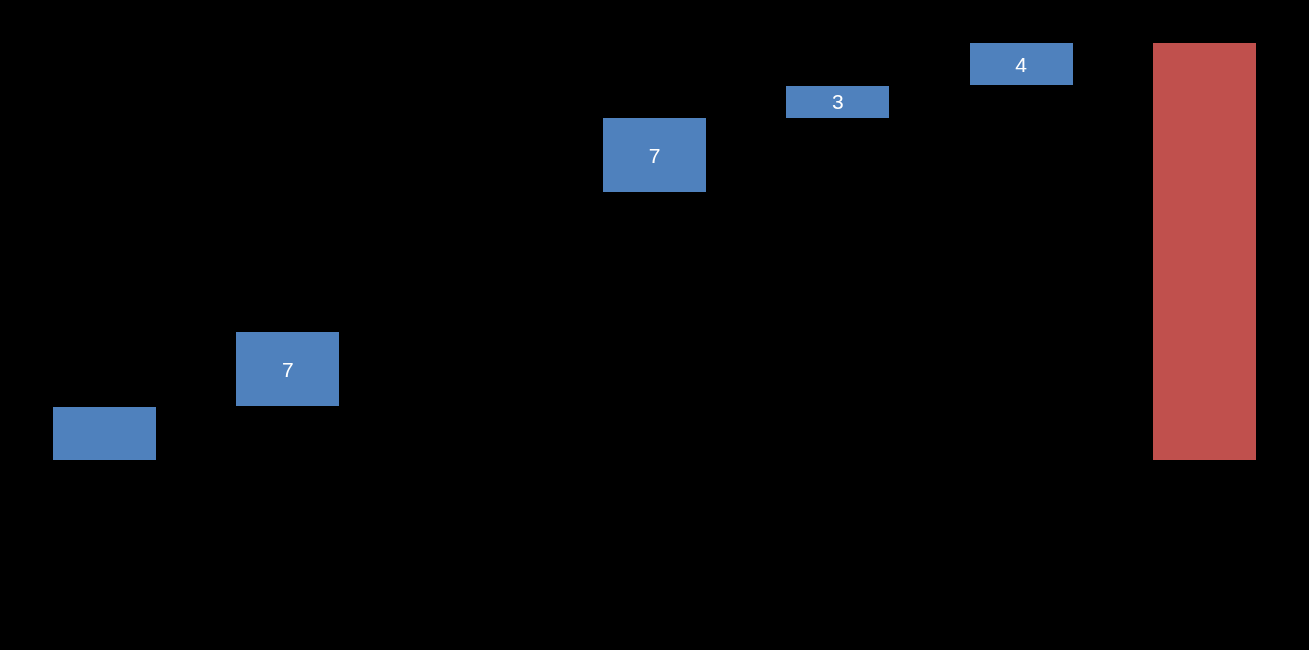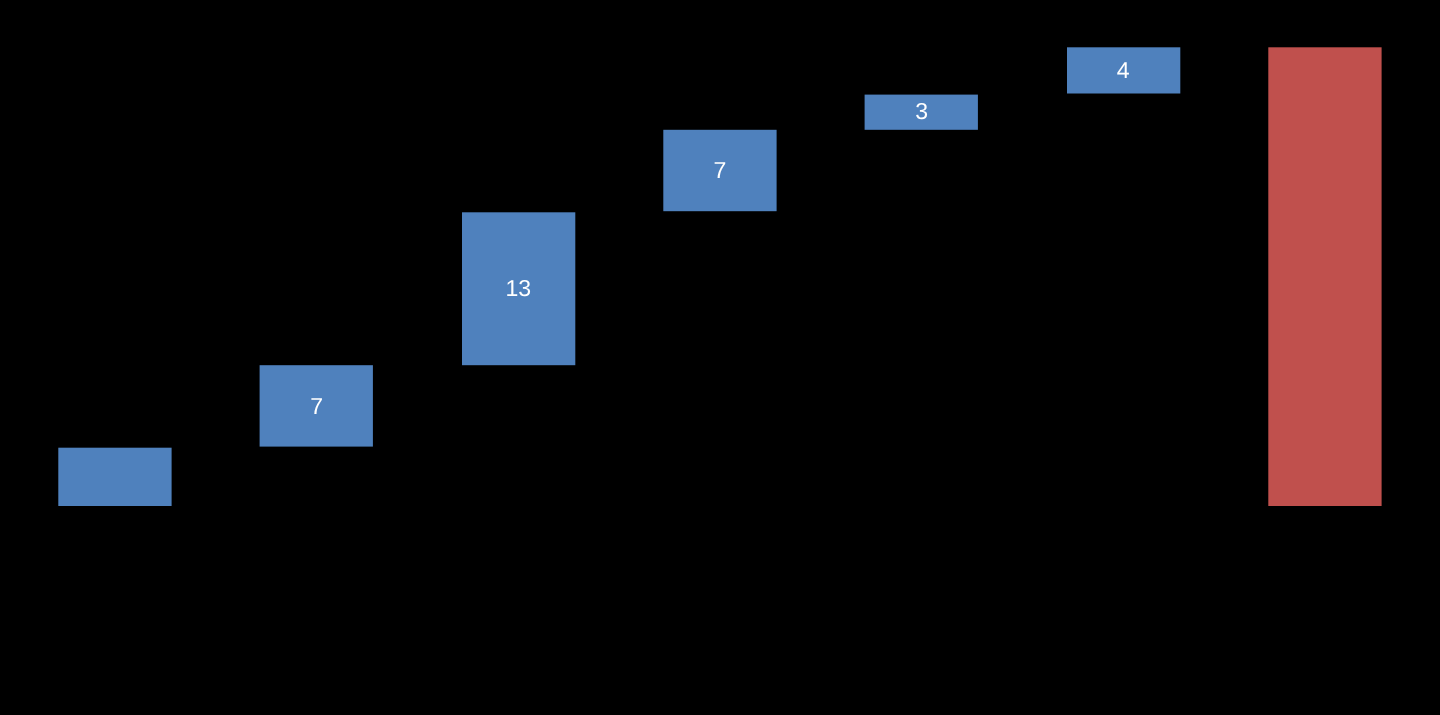--- a/index.html
+++ b/index.html
@@ -38,23 +38,20 @@
 </style>
 </head>
 <body>
 
 <div class="chart-canvas">
   <div class="plot-area" id="plot">
       <div class="bar" style="left: 53.15px; top: 406.5px; width: 103px; height: 53.5px; background: rgb(79, 129, 189);"></div>
       <div class="bar" style="left: 236.45px; top: 331.6px; width: 103px; height: 74.9px; background: rgb(79, 129, 189);">
         <span class="bar-label" style="color: rgb(255, 255, 255); font-size: 21px;">7</span>
       </div>
-      <div class="bar" style="left: 419.75px; top: 192.5px; width: 103px; height: 139.1px; background: rgb(79, 129, 189);">
-        <span class="bar-label" style="color: rgb(255, 255, 255); font-size: 21px;">13</span>
-      </div>
       <div class="bar" style="left: 603.05px; top: 117.6px; width: 103px; height: 74.9px; background: rgb(79, 129, 189);">
         <span class="bar-label" style="color: rgb(255, 255, 255); font-size: 21px;">7</span>
       </div>
       <div class="bar" style="left: 786.35px; top: 85.5px; width: 103px; height: 32.1px; background: rgb(79, 129, 189);">
         <span class="bar-label" style="color: rgb(255, 255, 255); font-size: 21px;">3</span>
       </div>
       <div class="bar" style="left: 969.65px; top: 42.7px; width: 103px; height: 42.8px; background: rgb(79, 129, 189);">
         <span class="bar-label" style="color: rgb(255, 255, 255); font-size: 21px;">4</span>
       </div>
       <div class="bar" style="left: 1152.95px; top: 42.7px; width: 103px; height: 417.3px; background: rgb(192, 80, 77);"></div>

